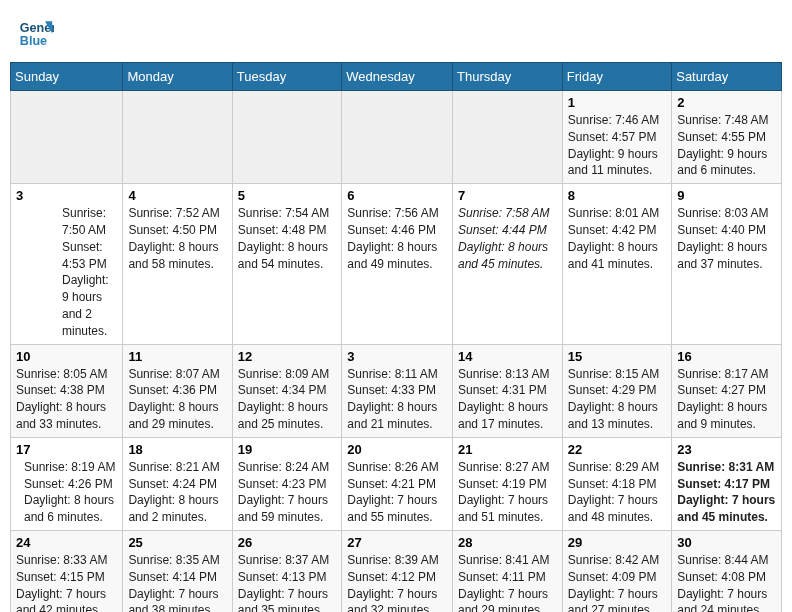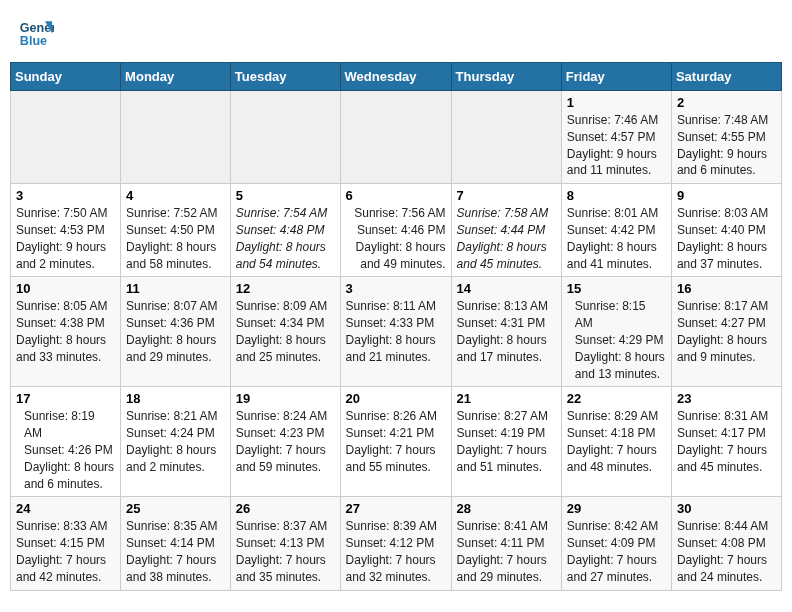--- a/index.html
+++ b/index.html
@@ -42,21 +42,21 @@
       width: 100%;
       border-collapse: collapse;
       font-size: 11px;
     }
     thead tr th {
       background-color: #2471a3;
       color: #fff;
       padding: 6px 4px;
       text-align: left;
       font-size: 13px;
-      font-weight: bold;
+      font-weight: normal;
       border: 1px solid #1a5276;
     }
     tbody tr td {
       border: 1px solid #ccc;
       vertical-align: top;
       padding: 4px 5px;
       width: 113px;
       min-height: 80px;
       height: 90px;
       background: #fff;
@@ -124,39 +124,39 @@
         <td>
           <span class="day-num">2</span>
           <div class="day-info" style="white-space: pre-line;">Sunrise: 7:48 AM
 Sunset: 4:55 PM
 Daylight: 9 hours and 6 minutes.</div>
         </td>
       </tr>
       <tr>
         <td>
           <span class="day-num">3</span>
-          <div class="day-info" style="white-space: pre-line;">Sunrise: 7:50 AM
+          <div class="day-info" style="white-space: pre-line; margin-left: 46px;">Sunrise: 7:50 AM
 Sunset: 4:53 PM
 Daylight: 9 hours and 2 minutes.</div>
         </td>
         <td>
           <span class="day-num">4</span>
           <div class="day-info" style="white-space: pre-line;">Sunrise: 7:52 AM
 Sunset: 4:50 PM
 Daylight: 8 hours and 58 minutes.</div>
         </td>
         <td>
           <span class="day-num">5</span>
-          <div class="day-info" style="white-space: pre-line; font-style: italic;">Sunrise: 7:54 AM
+          <div class="day-info" style="white-space: pre-line;">Sunrise: 7:54 AM
 Sunset: 4:48 PM
 Daylight: 8 hours and 54 minutes.</div>
         </td>
         <td>
           <span class="day-num">6</span>
-          <div class="day-info" style="white-space: pre-line; text-align: right;">Sunrise: 7:56 AM
+          <div class="day-info" style="white-space: pre-line;">Sunrise: 7:56 AM
 Sunset: 4:46 PM
 Daylight: 8 hours and 49 minutes.</div>
         </td>
         <td>
           <span class="day-num">7</span>
           <div class="day-info" style="white-space: pre-line; font-style: italic;">Sunrise: 7:58 AM
 Sunset: 4:44 PM
 Daylight: 8 hours and 45 minutes.</div>
         </td>
         <td>
@@ -198,21 +198,21 @@
 Daylight: 8 hours and 21 minutes.</div>
         </td>
         <td>
           <span class="day-num">14</span>
           <div class="day-info" style="white-space: pre-line;">Sunrise: 8:13 AM
 Sunset: 4:31 PM
 Daylight: 8 hours and 17 minutes.</div>
         </td>
         <td>
           <span class="day-num">15</span>
-          <div class="day-info" style="white-space: pre-line; margin-left: 8px;">Sunrise: 8:15 AM
+          <div class="day-info" style="white-space: pre-line;">Sunrise: 8:15 AM
 Sunset: 4:29 PM
 Daylight: 8 hours and 13 minutes.</div>
         </td>
         <td>
           <span class="day-num">16</span>
           <div class="day-info" style="white-space: pre-line;">Sunrise: 8:17 AM
 Sunset: 4:27 PM
 Daylight: 8 hours and 9 minutes.</div>
         </td>
       </tr>
@@ -248,21 +248,21 @@
 Daylight: 7 hours and 51 minutes.</div>
         </td>
         <td>
           <span class="day-num">22</span>
           <div class="day-info" style="white-space: pre-line;">Sunrise: 8:29 AM
 Sunset: 4:18 PM
 Daylight: 7 hours and 48 minutes.</div>
         </td>
         <td>
           <span class="day-num">23</span>
-          <div class="day-info" style="white-space: pre-line;">Sunrise: 8:31 AM
+          <div class="day-info" style="white-space: pre-line; font-weight: bold;">Sunrise: 8:31 AM
 Sunset: 4:17 PM
 Daylight: 7 hours and 45 minutes.</div>
         </td>
       </tr>
       <tr>
         <td>
           <span class="day-num">24</span>
           <div class="day-info" style="white-space: pre-line;">Sunrise: 8:33 AM
 Sunset: 4:15 PM
 Daylight: 7 hours and 42 minutes.</div>

